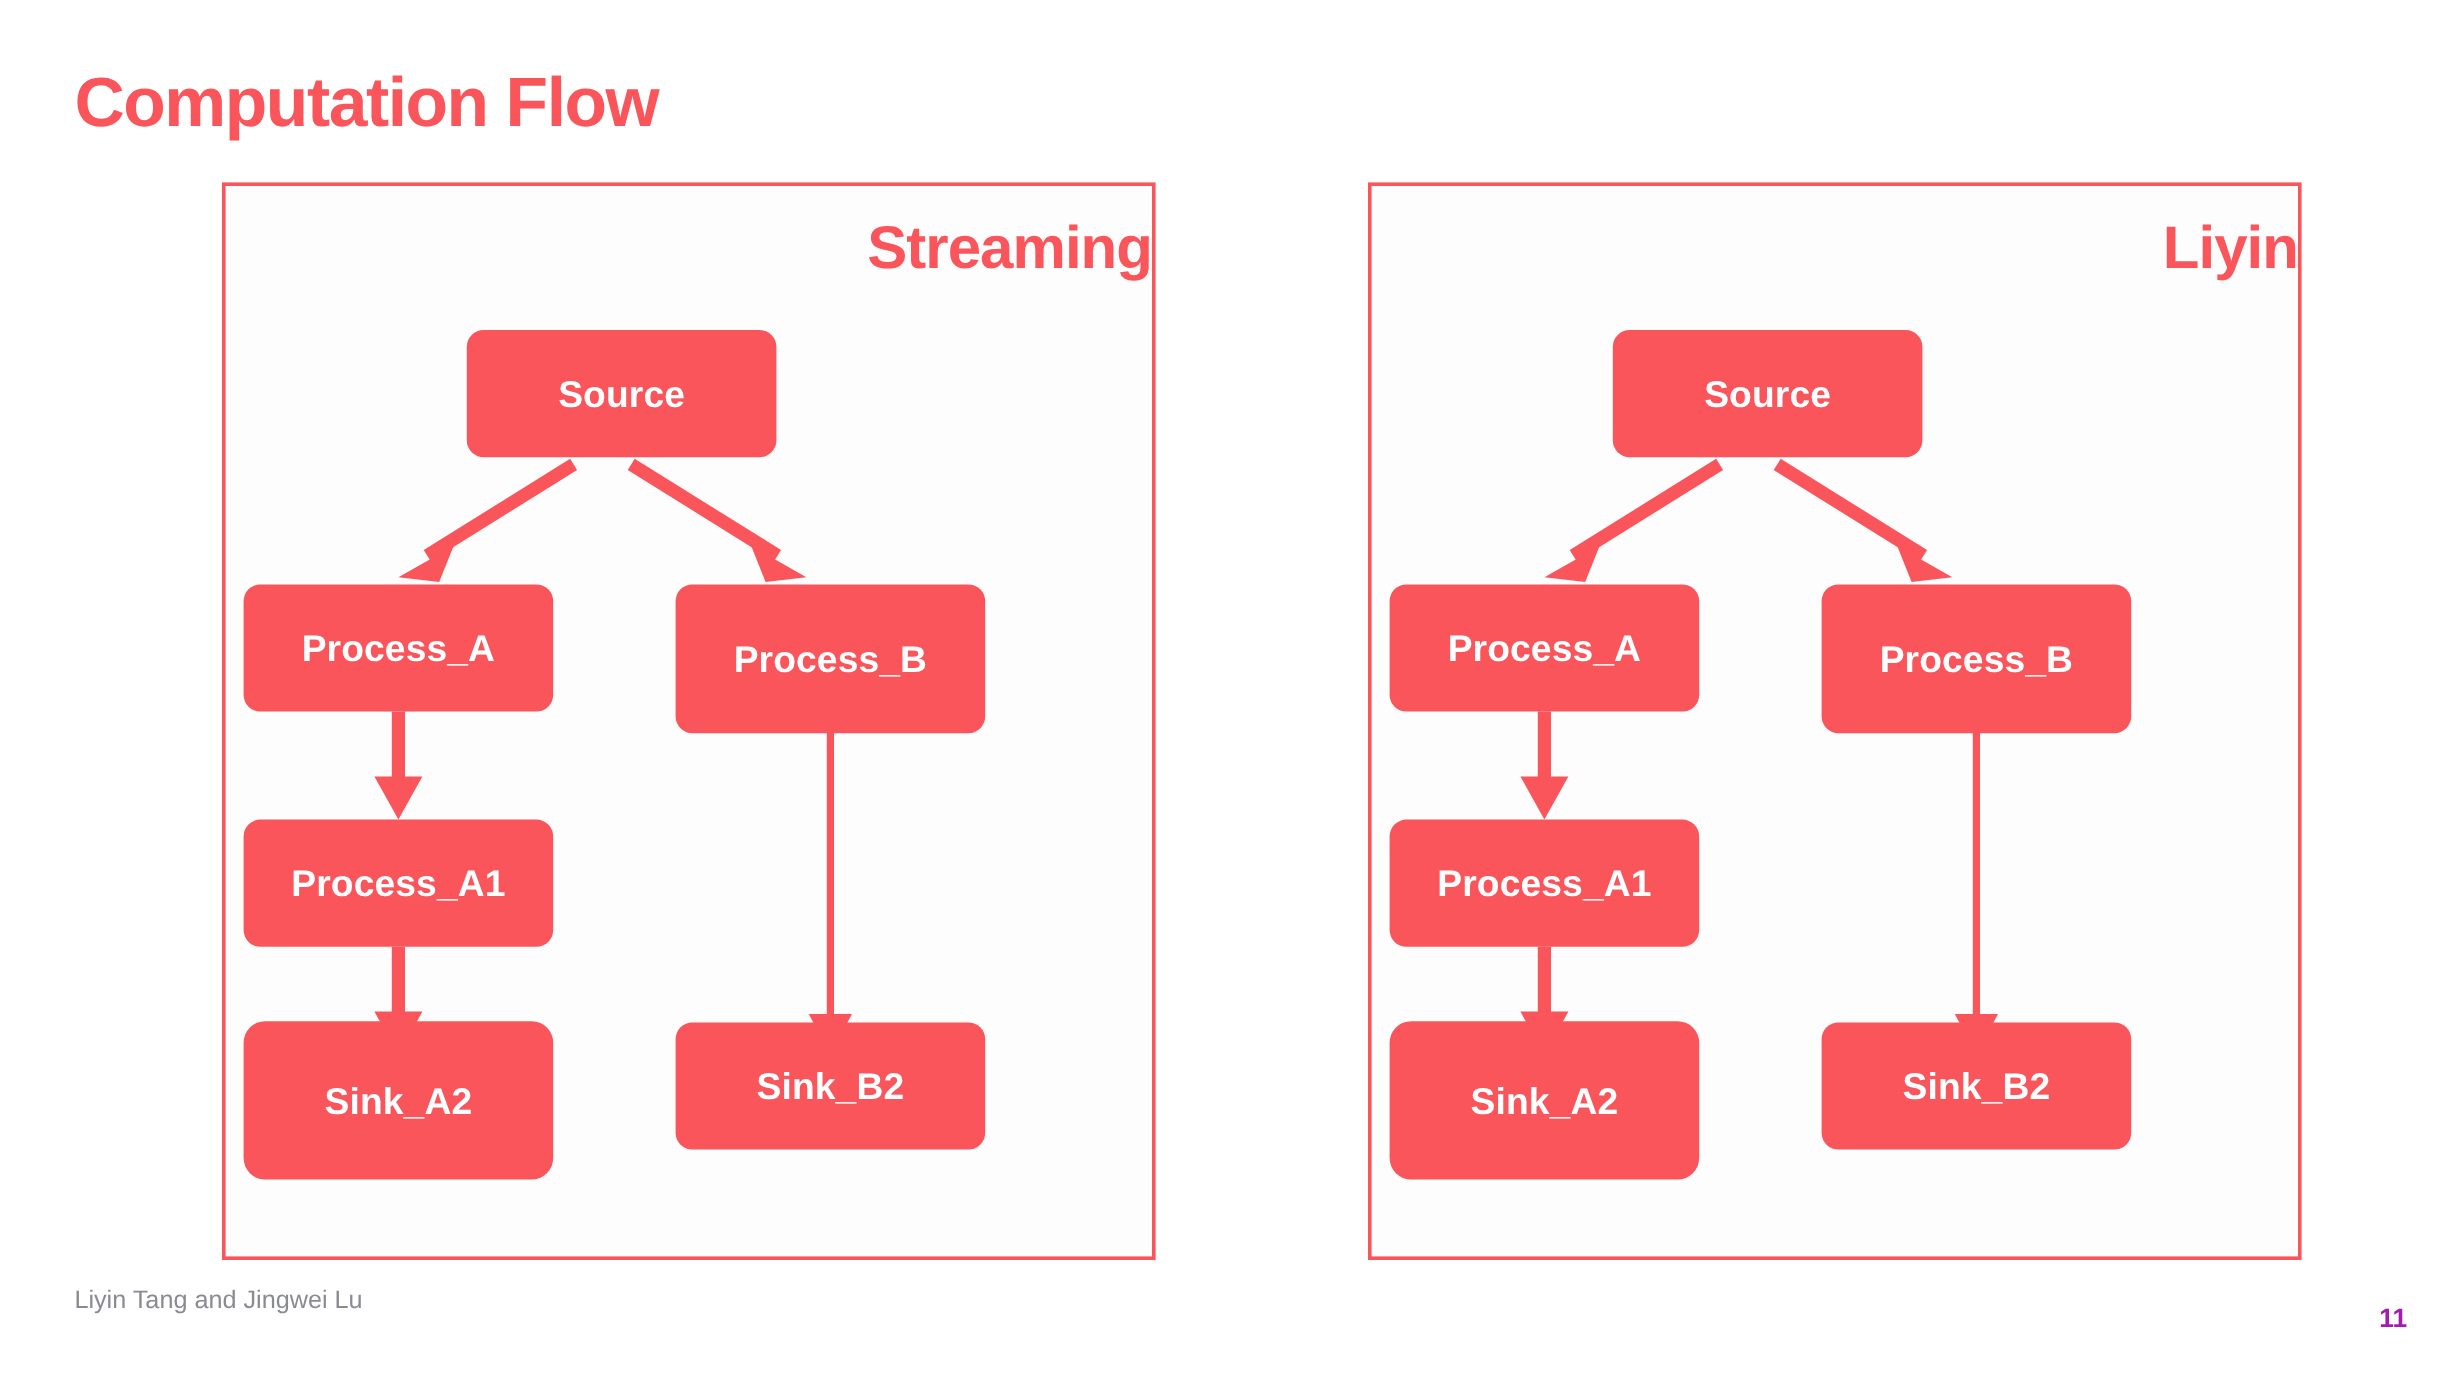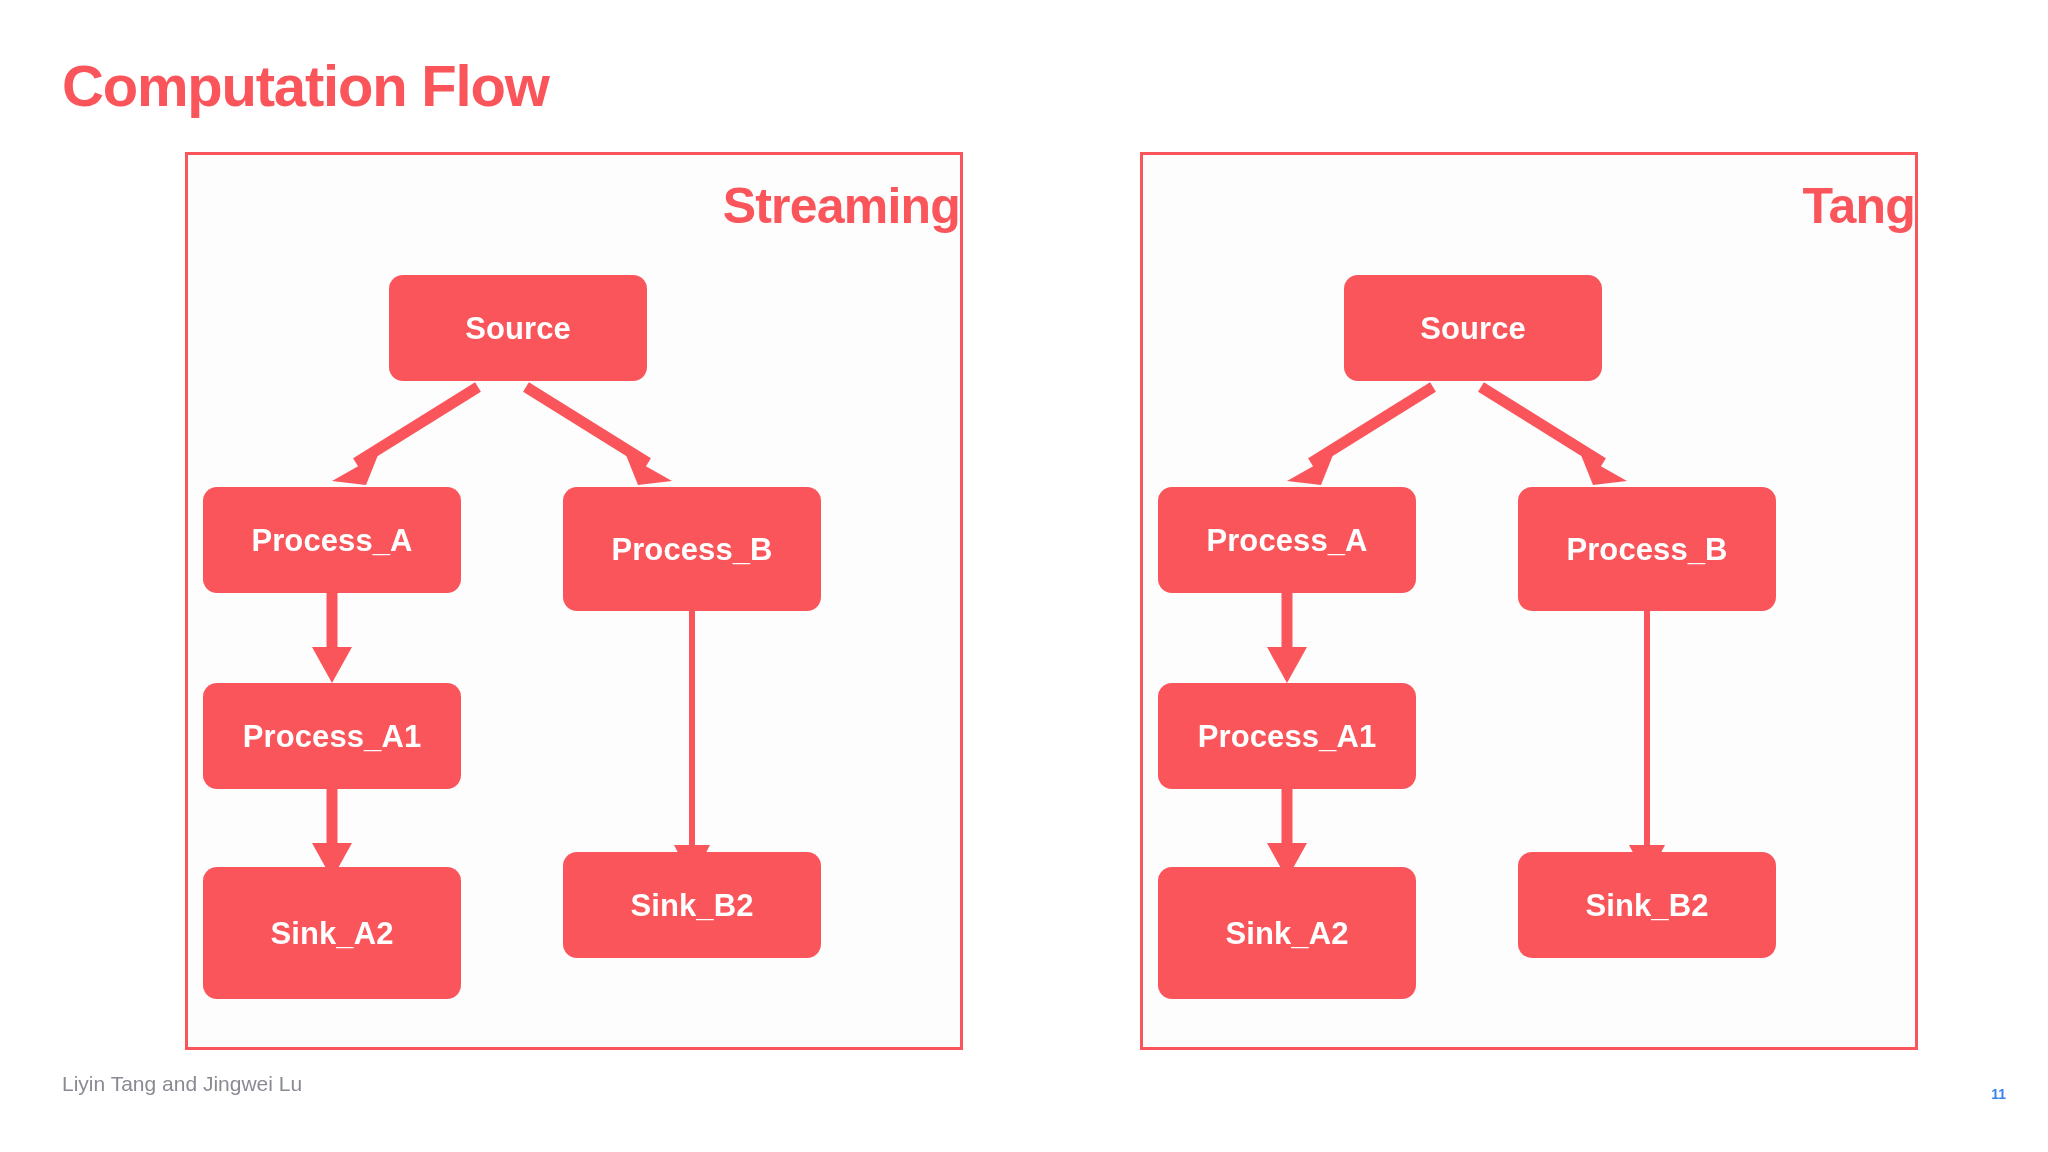--- a/index.html
+++ b/index.html
@@ -74,21 +74,21 @@
     box-sizing: border-box;
     text-align: center;
     line-height: 1;
   }
 
   
   .n-source    { left: 201px; top: 120px; width: 258px; height: 106px; }
   .n-proc-a    { left: 15px;  top: 332px; width: 258px; height: 106px; }
   .n-proc-b    { left: 375px; top: 332px; width: 258px; height: 124px; }
   .n-proc-a1   { left: 15px;  top: 528px; width: 258px; height: 106px; text-align: right; }
-  .n-sink-a2   { left: 15px;  top: 712px; width: 258px; height: 132px; }
+  .n-sink-a2   { left: 15px;  top: 696px; width: 258px; height: 132px; border-radius: 18px; }
   .n-sink-b2   { left: 375px; top: 697px; width: 258px; height: 106px; }
 
   
   .edges {
     position: absolute;
     left: 0; top: 0;
     width: 100%;
     height: 100%;
     pointer-events: none;
     overflow: visible;
@@ -100,22 +100,22 @@
     left: 62px;
     top: 1072px;
     font-size: 21px;
     color: #8A8A93;
     white-space: nowrap;
   }
   #page-number {
     position: absolute;
     right: 42px;
     top: 1086px;
-    font-size: 14px;
-    color: #3b82f6;
+    font-size: 22px;
+    color: #a21caf;
     font-weight: bold;
   }
 </style>
 </head>
 <body>
 
 <div id="slide">
 
   <div id="page-title">Computation Flow</div>
 
@@ -154,21 +154,21 @@
     <div class="node n-source">Source</div>
     <div class="node n-proc-a">Process_A</div>
     <div class="node n-proc-b">Process_B</div>
     <div class="node n-proc-a1">Process_A1</div>
     <div class="node n-sink-a2">Sink_A2</div>
     <div class="node n-sink-b2">Sink_B2</div>
   </div>
 
   <div class="panel" id="panel-batch">
 
-    <div class="panel-title">Tang</div>
+    <div class="panel-title">Liyin</div>
 
     <svg class="edges" viewBox="0 0 772 892" preserveAspectRatio="none">
       <g>
         <line x1="290" y1="232" x2="168" y2="308" stroke="#F9555B" stroke-width="11" stroke-linecap="butt"></line>
         <polygon points="144,326 190,300 178,330" fill="#F9555B"></polygon>
       </g>
       <g>
         <line x1="338" y1="232" x2="460" y2="308" stroke="#F9555B" stroke-width="11" stroke-linecap="butt"></line>
         <polygon points="484,326 438,300 450,330" fill="#F9555B"></polygon>
       </g>

